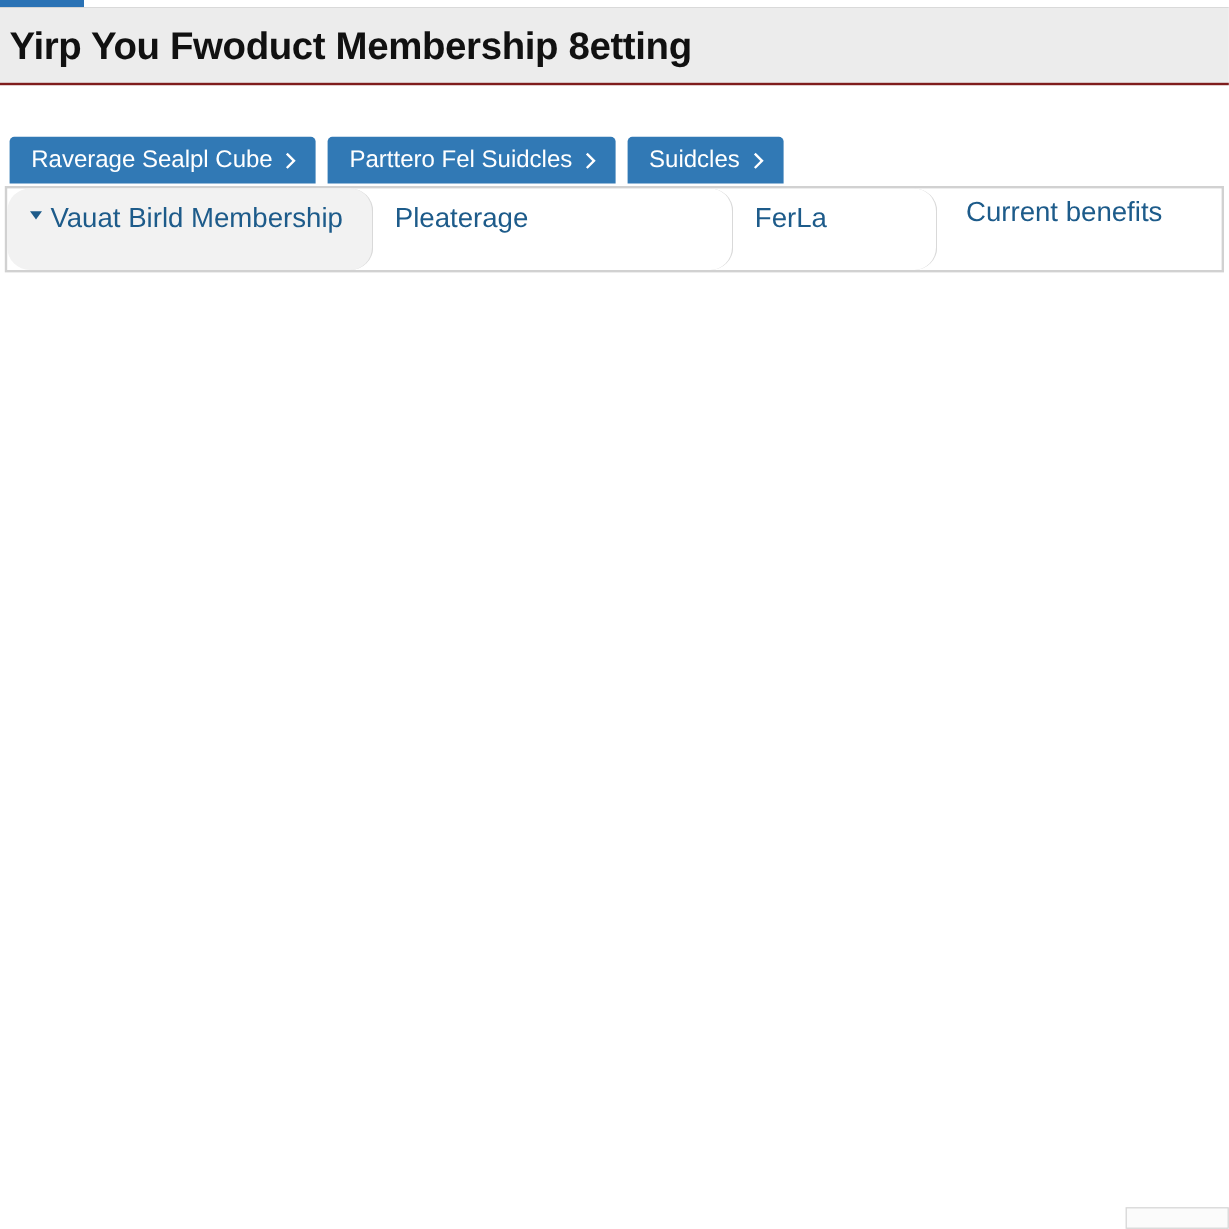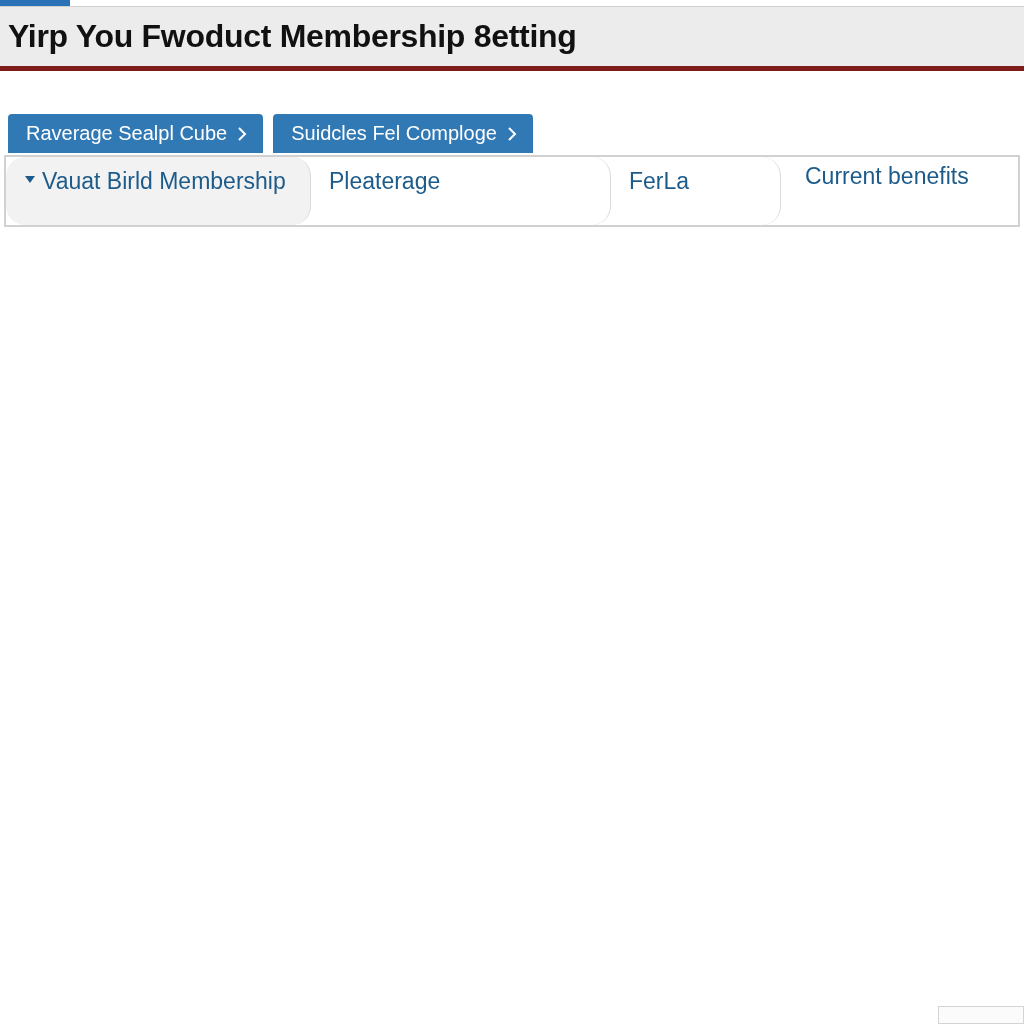--- a/index.html
+++ b/index.html
@@ -30,21 +30,21 @@
   }
 
   
   .header-bar {
     position: absolute;
     top: 7px;
     left: 0;
     right: 0;
     height: 64px;
     background: #ececec;
-    border-bottom: 5px solid #7f1d1d;
+    border-bottom: 2px solid #7f1d1d;
     display: flex;
     align-items: center;
     padding-left: 8px;
   }
   .page-title {
     font-size: 32px;
     font-weight: 700;
     color: #111;
     letter-spacing: -0.3px;
   }
@@ -176,21 +176,29 @@
 <div class="tab-row">
   <div class="pill">
     <span>Raverage Sealpl Cube</span>
     <span class="chev">
       <svg width="10" height="14" viewBox="0 0 10 14">
           <path d="M2 1 L8 7 L2 13" fill="none" stroke="#ffffff" stroke-width="2"></path>
         </svg>
     </span>
   </div>
   <div class="pill">
-    <span>Suidcles Fel Comploge</span>
+    <span>Parttero Fel Suidcles</span>
+    <span class="chev">
+      <svg width="10" height="14" viewBox="0 0 10 14">
+          <path d="M2 1 L8 7 L2 13" fill="none" stroke="#ffffff" stroke-width="2"></path>
+        </svg>
+    </span>
+  </div>
+  <div class="pill">
+    <span>Suidcles</span>
     <span class="chev">
       <svg width="10" height="14" viewBox="0 0 10 14">
           <path d="M2 1 L8 7 L2 13" fill="none" stroke="#ffffff" stroke-width="2"></path>
         </svg>
     </span>
   </div>
 </div>
 
 <div class="panel">
   <div class="panel-row1">

